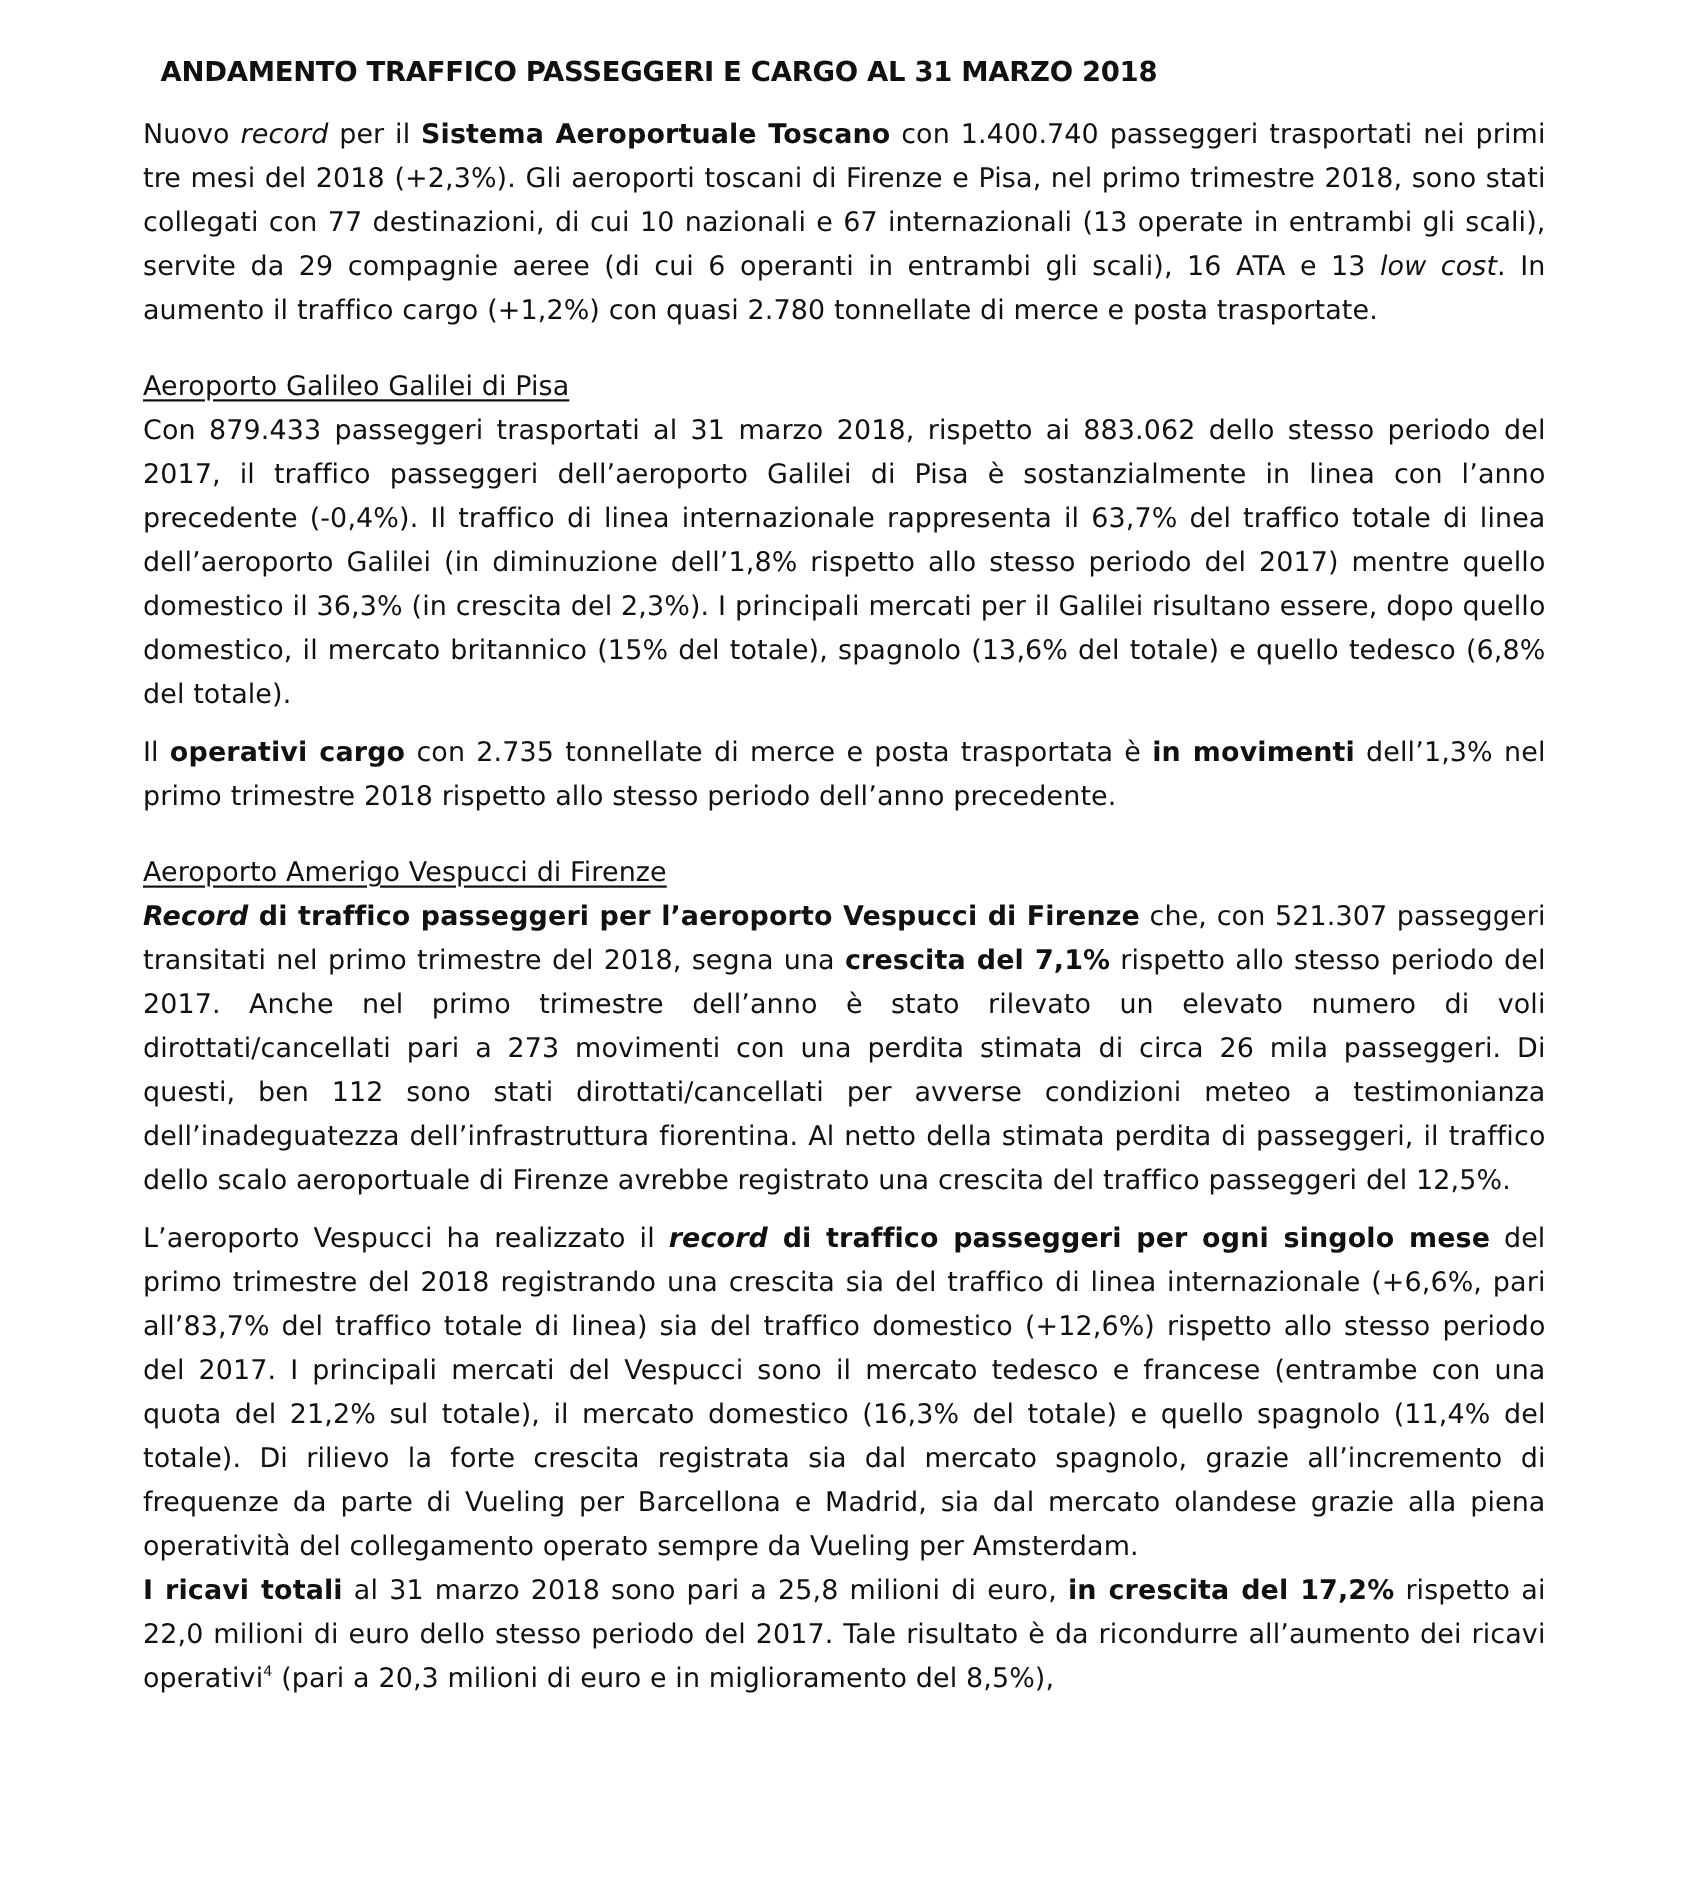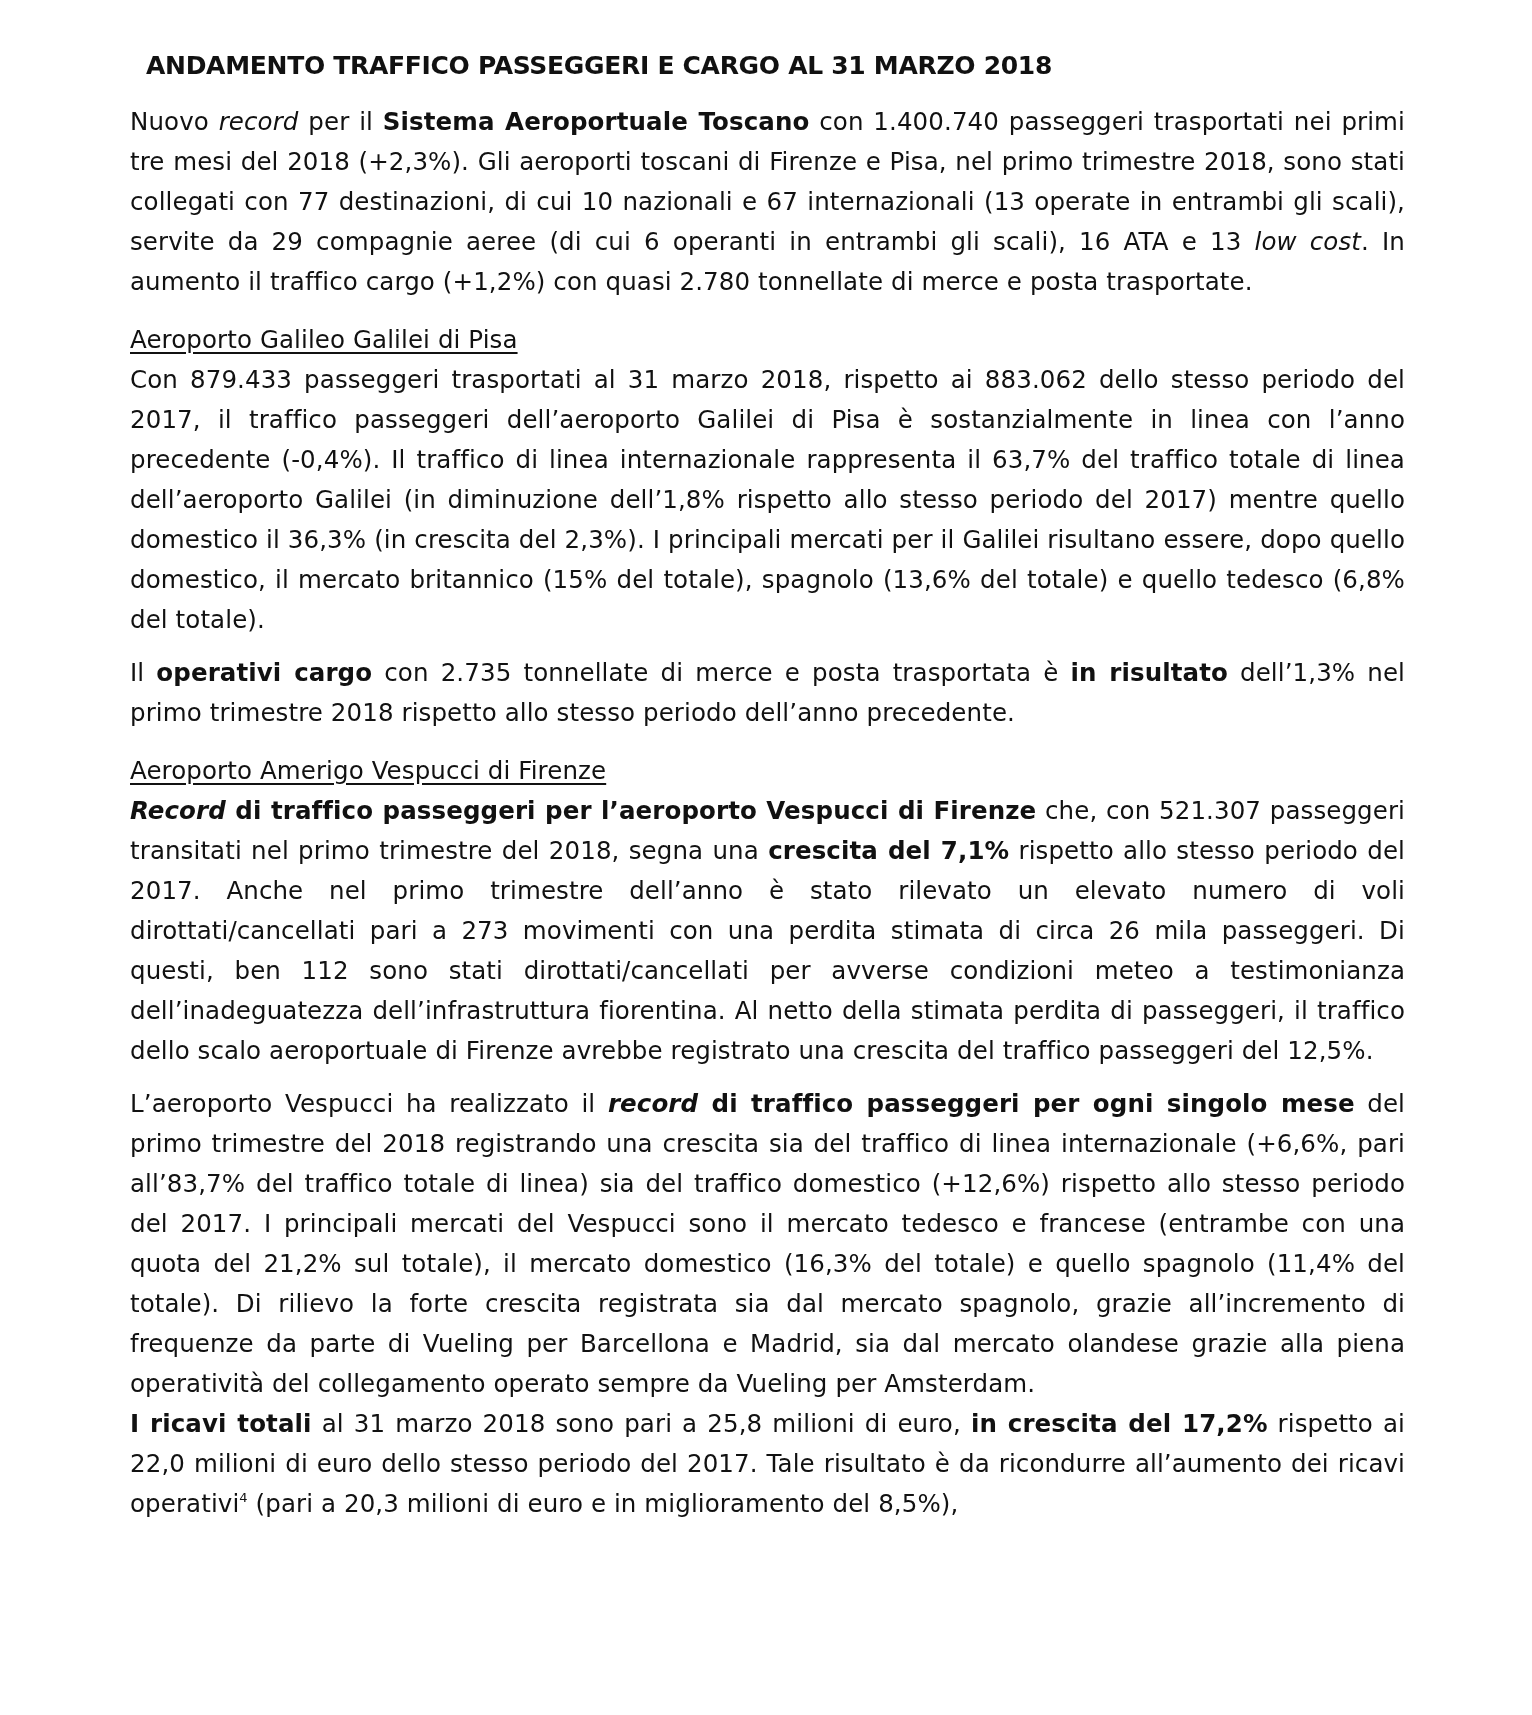--- a/index.html
+++ b/index.html
@@ -9,39 +9,39 @@
     font-family: "DejaVu Sans", sans-serif; color: #111111;
     font-size: 24.5px; line-height: 40px; letter-spacing: 0.1px;
   }
   h1.section-title {
     font-family: "DejaVu Sans", sans-serif; font-weight: bold;
     font-size: 25px; line-height: 40px; margin: 16px; letter-spacing: -0.3px;
   }
   p { margin: 0; text-align: justify; text-align-last: left; }
   .sub { text-decoration: underline; text-underline-offset: 4px; margin-top: 14px; }
   .gap { margin-top: 13px; }
-  .gap-big { margin-top: 18px; }
+  .gap-big { margin-top: 29px; }
   b { font-weight: bold; }
   i { }
   sup { font-size: 13px; line-height: 0; vertical-align: 10px; }
 </style>
 </head>
 <body>
 
 <div class="page">
 
   <h1 class="section-title">ANDAMENTO TRAFFICO PASSEGGERI E CARGO AL 31 MARZO 2018</h1>
 
   <p><span>Nuovo </span><i>record</i><span> per il </span><b style="font-weight:600">Sistema Aeroportuale Toscano</b><span> con 1.400.740 passeggeri trasportati nei primi tre mesi del 2018 (+2,3%). Gli aeroporti toscani di Firenze e Pisa, nel primo trimestre 2018, sono stati collegati con 77 destinazioni, di cui 10 nazionali e 67 internazionali (13 operate in entrambi gli scali), servite da 29 compagnie aeree (di cui 6 operanti in entrambi gli scali), 16 ATA e 13 </span><i>low cost</i><span>. In aumento il traffico cargo (+1,2%) con quasi 2.780 tonnellate di merce e posta trasportate.</span></p>
 
   <p class="sub gap-big">Aeroporto Galileo Galilei di Pisa</p>
 
   <p>Con 879.433 passeggeri trasportati al 31 marzo 2018, rispetto ai 883.062 dello stesso periodo del 2017, il traffico passeggeri dell’aeroporto Galilei di Pisa è sostanzialmente in linea con l’anno precedente (-0,4%). Il traffico di linea internazionale rappresenta il 63,7% del traffico totale di linea dell’aeroporto Galilei (in diminuzione dell’1,8% rispetto allo stesso periodo del 2017) mentre quello domestico il 36,3% (in crescita del 2,3%). I principali mercati per il Galilei risultano essere, dopo quello domestico, il mercato britannico (15% del totale), spagnolo (13,6% del totale) e quello tedesco (6,8% del totale).</p>
 
-  <p class="gap"><span>Il </span><b>operativi cargo</b><span> con 2.735 tonnellate di merce e posta trasportata è </span><b>in risultato</b><span> dell’1,3% nel primo trimestre 2018 rispetto allo stesso periodo dell’anno precedente.</span></p>
+  <p class="gap"><span>Il </span><b>operativi cargo</b><span> con 2.735 tonnellate di merce e posta trasportata è </span><b>in movimenti</b><span> dell’1,3% nel primo trimestre 2018 rispetto allo stesso periodo dell’anno precedente.</span></p>
 
   <p class="sub gap-big">Aeroporto Amerigo Vespucci di Firenze</p>
 
   <p><b><i>Record</i><span> di traffico passeggeri per l’aeroporto Vespucci di Firenze</span></b><span> che, con 521.307 passeggeri transitati nel primo trimestre del 2018, segna una </span><b>crescita del 7,1%</b><span> rispetto allo stesso periodo del 2017. Anche nel primo trimestre dell’anno è stato rilevato un elevato numero di voli dirottati/cancellati pari a 273 movimenti con una perdita stimata di circa 26 mila passeggeri. Di questi, ben 112 sono stati dirottati/cancellati per avverse condizioni meteo a testimonianza dell’inadeguatezza dell’infrastruttura fiorentina. Al netto della stimata perdita di passeggeri, il traffico dello scalo aeroportuale di Firenze avrebbe registrato una crescita del traffico passeggeri del 12,5%.</span></p>
 
   <p class="gap"><span>L’aeroporto Vespucci ha realizzato il </span><b><i>record</i><span> di traffico passeggeri per ogni singolo mese</span></b><span> del primo trimestre del 2018 registrando una crescita sia del traffico di linea internazionale (+6,6%, pari all’83,7% del traffico totale di linea) sia del traffico domestico (+12,6%) rispetto allo stesso periodo del 2017. I principali mercati del Vespucci sono il mercato tedesco e francese (entrambe con una quota del 21,2% sul totale), il mercato domestico (16,3% del totale) e quello spagnolo (11,4% del totale). Di rilievo la forte crescita registrata sia dal mercato spagnolo, grazie all’incremento di frequenze da parte di Vueling per Barcellona e Madrid, sia dal mercato olandese grazie alla piena operatività del collegamento operato sempre da Vueling per Amsterdam.</span></p>
 
 
   <p><b>I ricavi totali</b><span> al 31 marzo 2018 sono pari a 25,8 milioni di euro, </span><b>in crescita del 17,2%</b><span> rispetto ai 22,0 milioni di euro dello stesso periodo del 2017. Tale risultato è da ricondurre all’aumento dei ricavi operativi</span><sup>4</sup><span> (pari a 20,3 milioni di euro e in miglioramento del 8,5%),</span></p>
 

